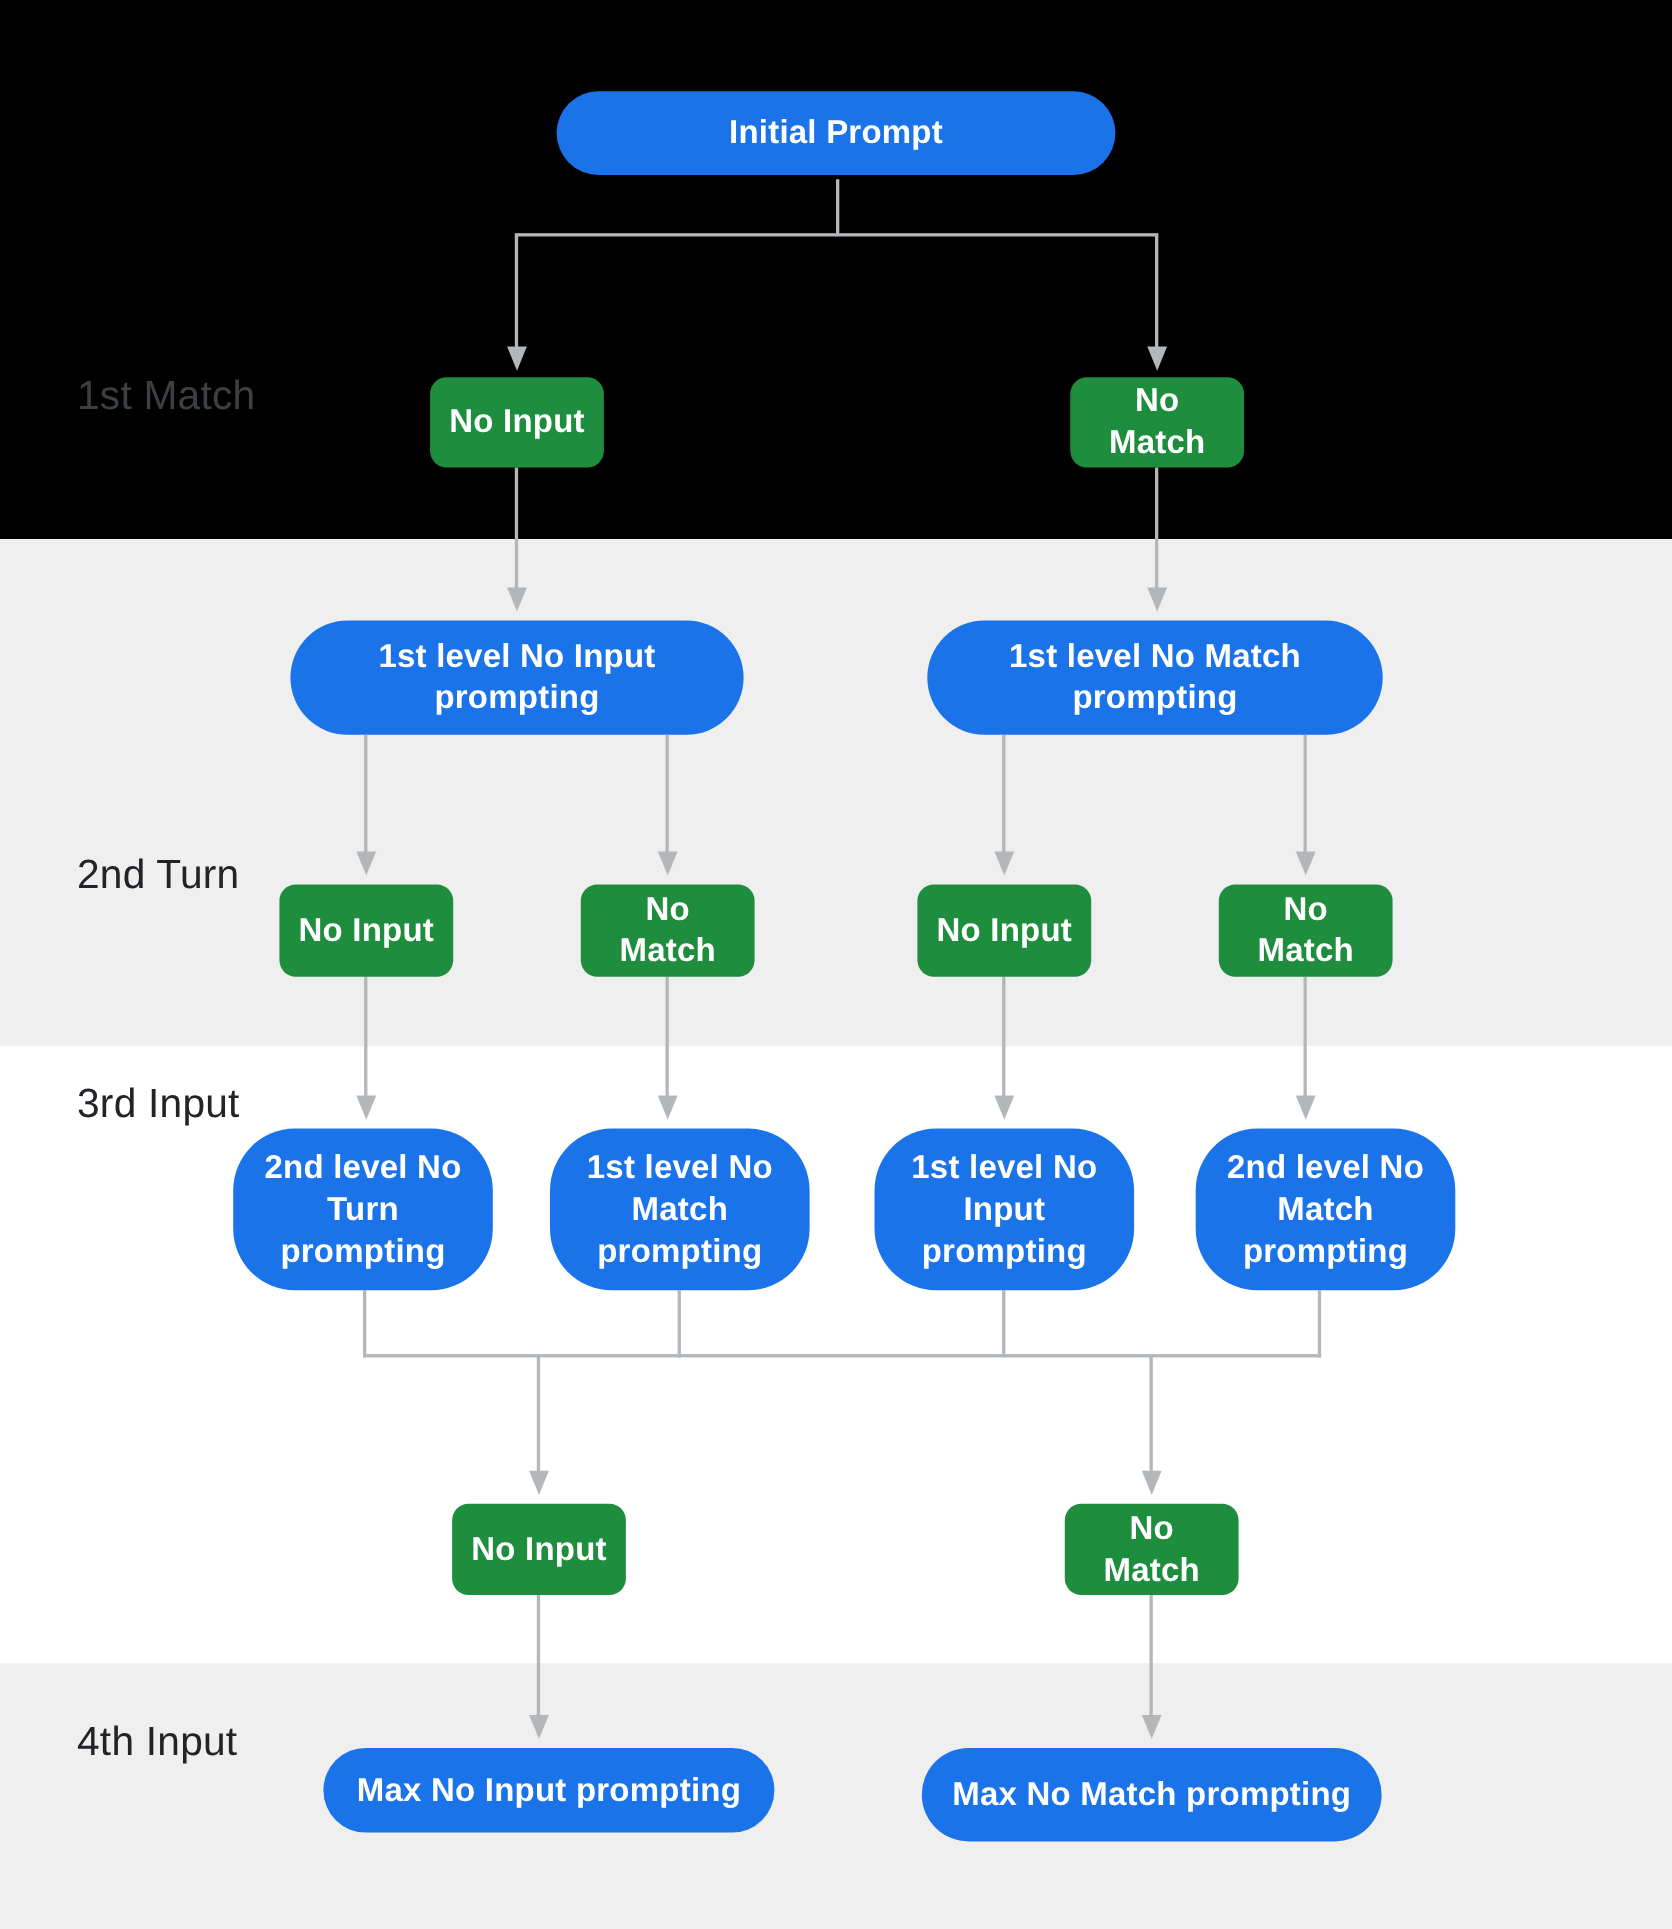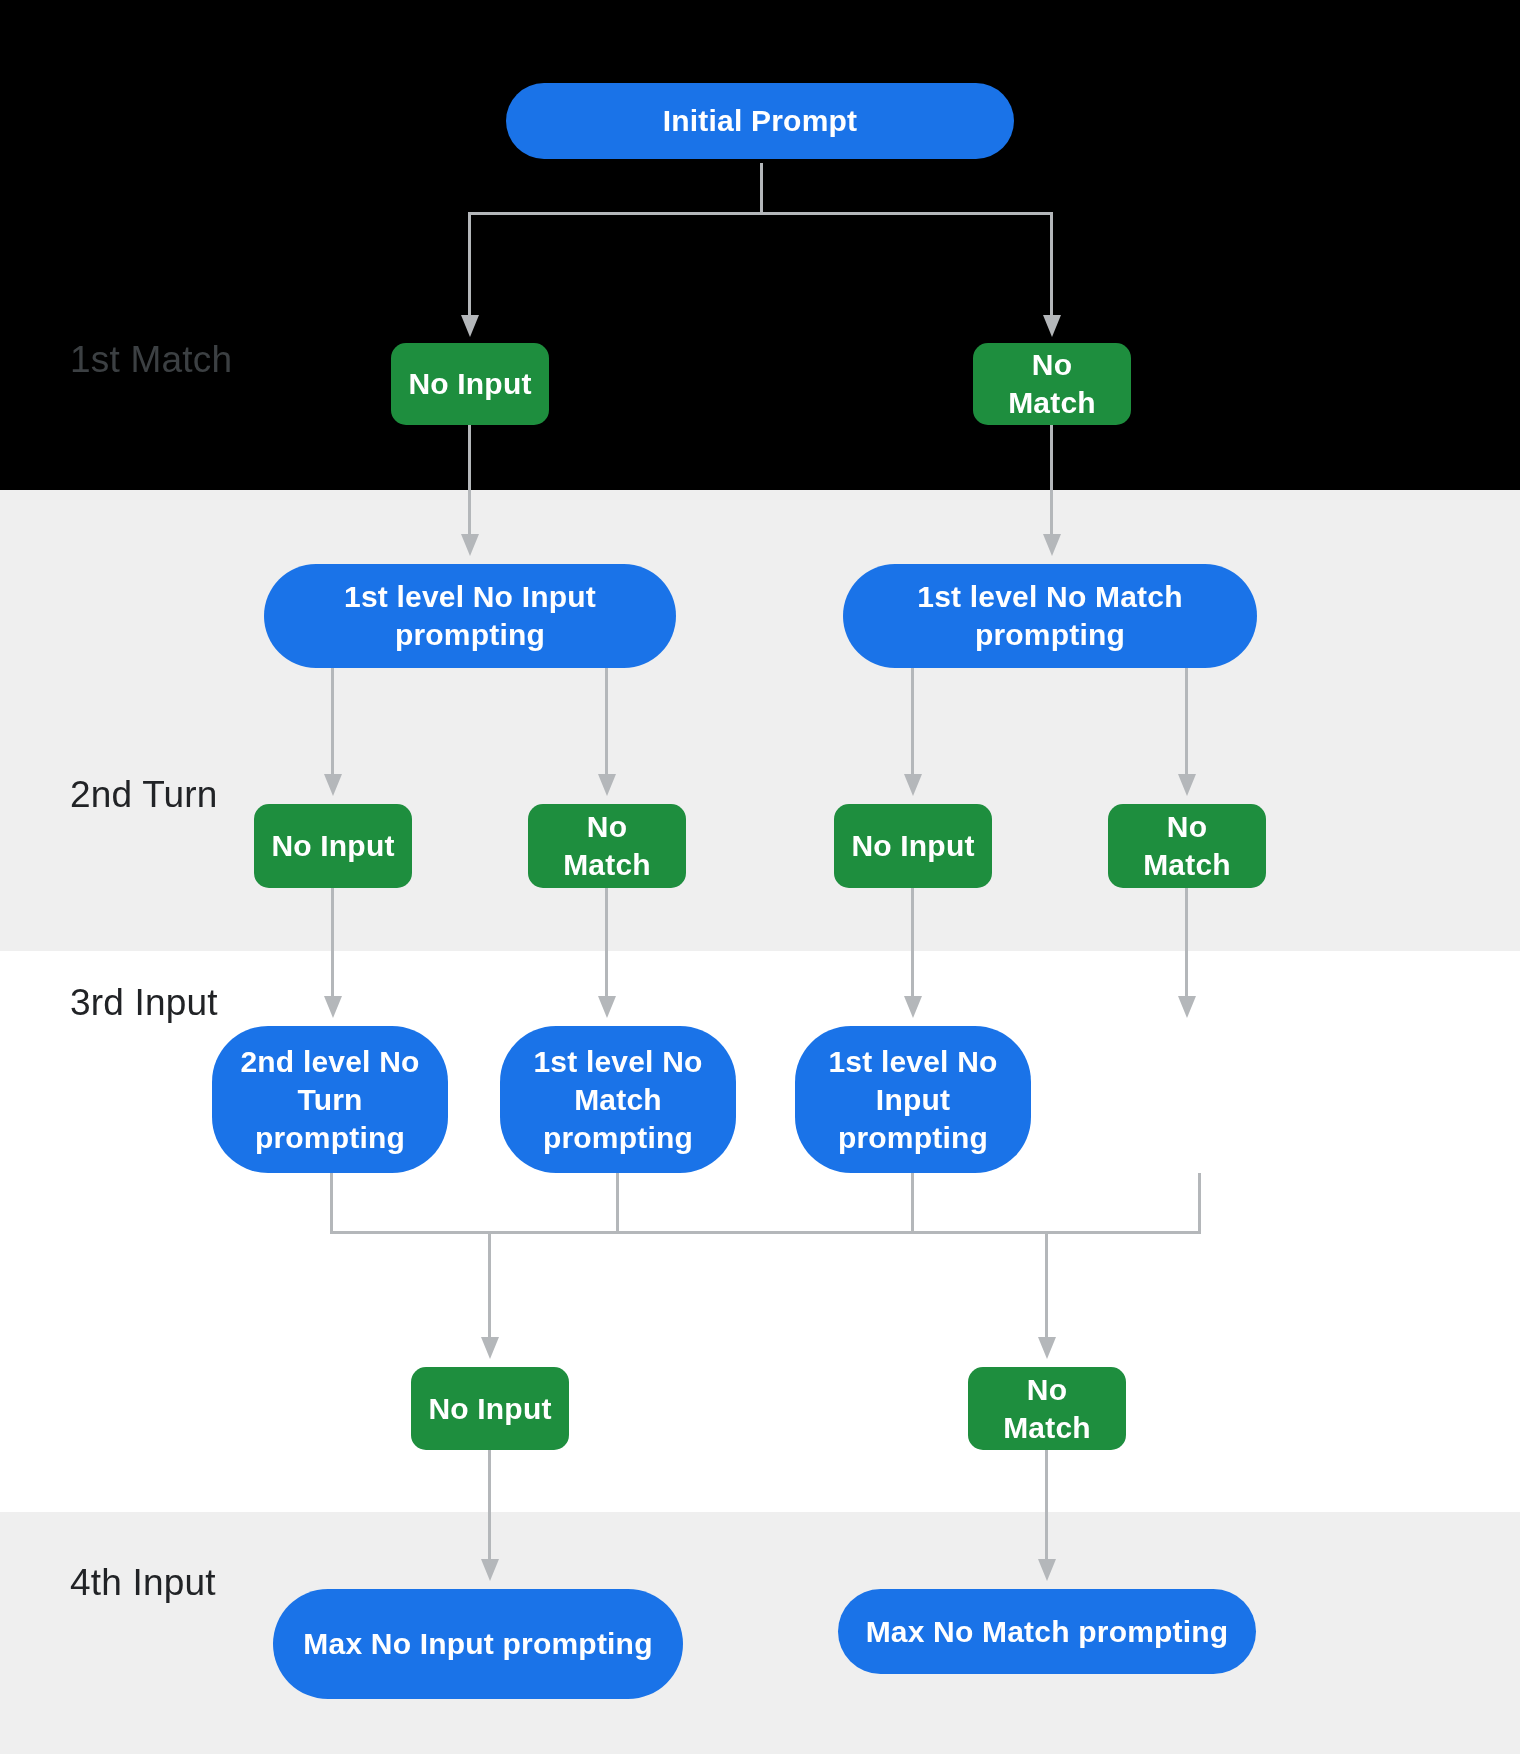--- a/index.html
+++ b/index.html
@@ -129,20 +129,21 @@
   <div class="node blue pill" style="left:843px;top:564px;width:414px;height:104px;">1st level No Match prompting</div>
 
   <div class="node green" style="left:254px;top:804px;width:158px;height:84px;">No Input</div>
   <div class="node green" style="left:528px;top:804px;width:158px;height:84px;">No Match</div>
   <div class="node green" style="left:834px;top:804px;width:158px;height:84px;">No Input</div>
   <div class="node green" style="left:1108px;top:804px;width:158px;height:84px;">No Match</div>
 
   <div class="node blue bigbox" style="left:212px;top:1026px;width:236px;height:147px;">2nd level No Turn prompting</div>
   <div class="node blue bigbox" style="left:500px;top:1026px;width:236px;height:147px;">1st level No Match prompting</div>
   <div class="node blue bigbox" style="left:795px;top:1026px;width:236px;height:147px;">1st level No Input prompting</div>
+  <div class="node blue bigbox" style="left:1087px;top:1026px;width:236px;height:147px;">2nd level No Match prompting</div>
 
   <div class="node green" style="left:411px;top:1367px;width:158px;height:83px;">No Input</div>
   <div class="node green" style="left:968px;top:1367px;width:158px;height:83px;">No Match</div>
 
-  <div class="node blue pill" style="left:273px;top:1589px;width:410px;height:110px;text-align:center;">Max No Input prompting</div>
+  <div class="node blue pill" style="left:294px;top:1589px;width:410px;height:77px;text-align:center;">Max No Input prompting</div>
   <div class="node blue pill" style="left:838px;top:1589px;width:418px;height:85px;">Max No Match prompting</div>
 
 </div>
 
 </body></html>

